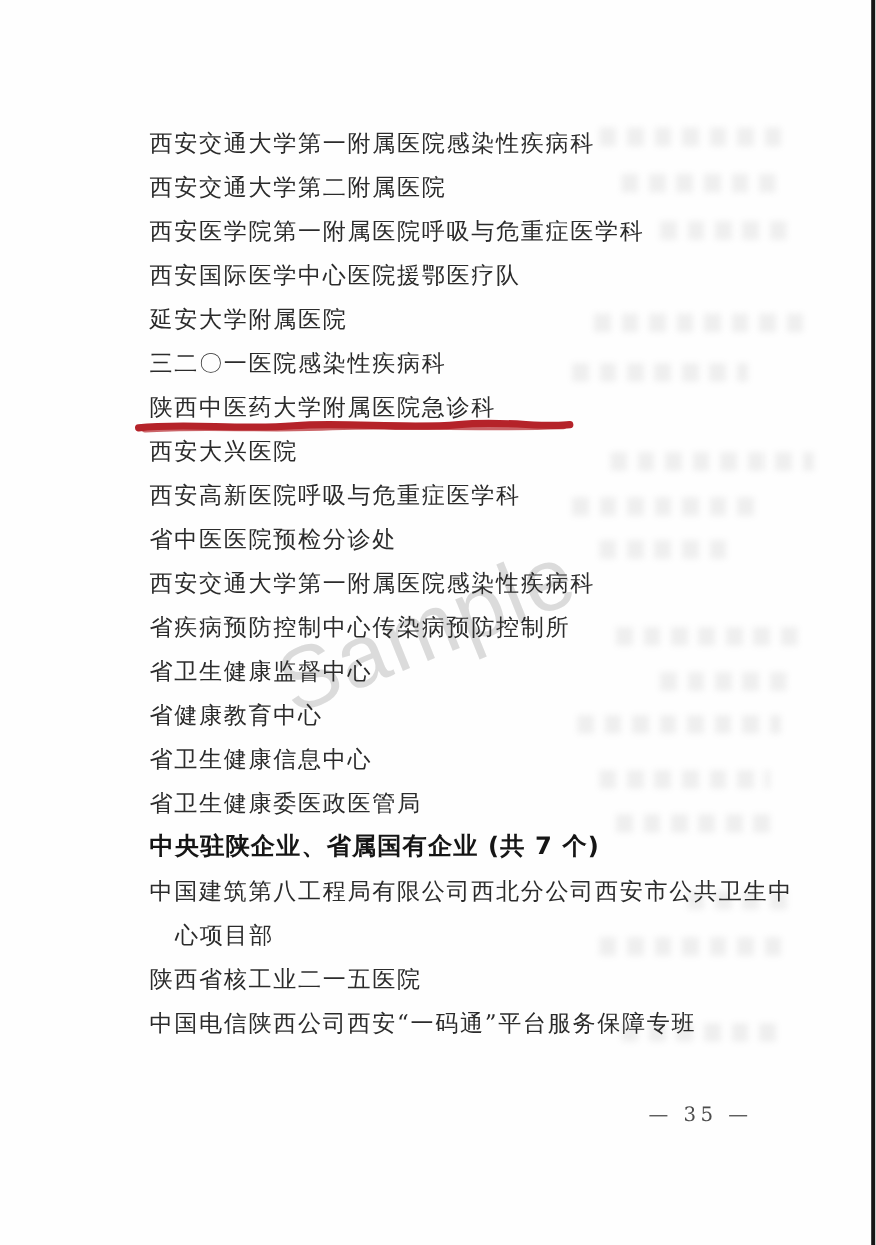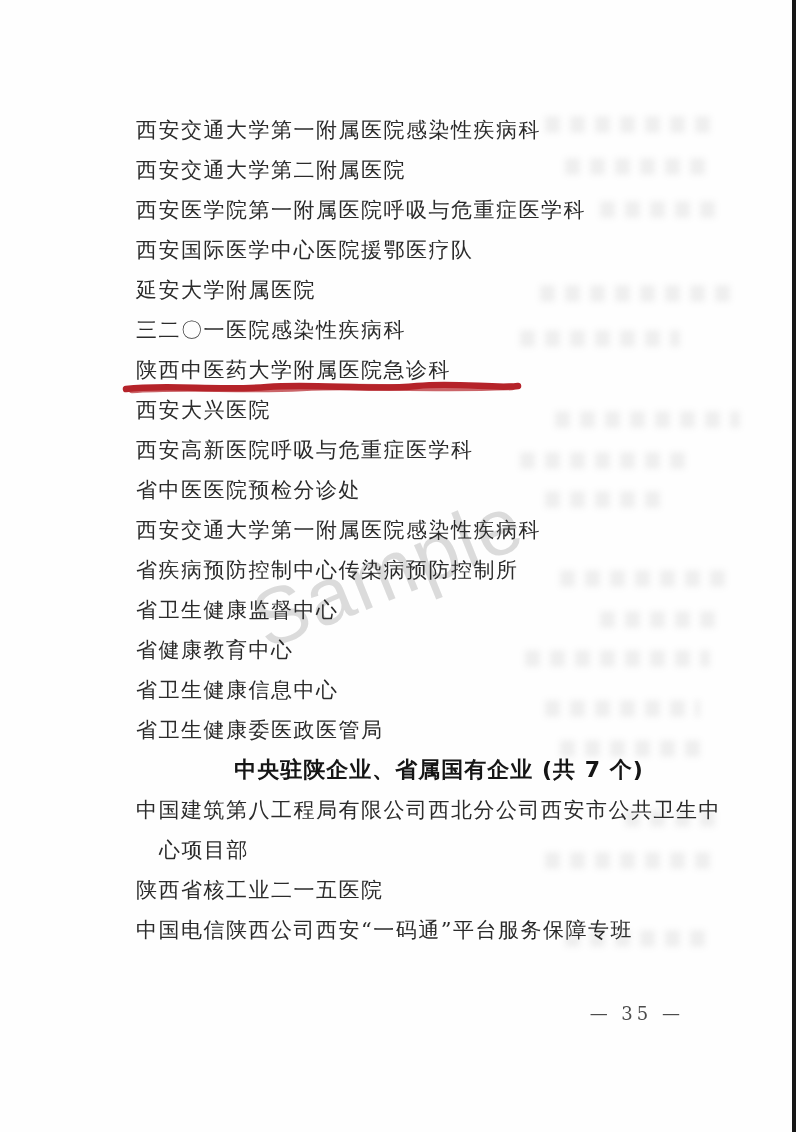--- a/index.html
+++ b/index.html
@@ -52,21 +52,20 @@
     color: var(--text-color, #2b2b2b);
   }
   .row.ent {
     padding-left: 23px;
     text-indent: -23px;
   }
   .row.heading {
     font-weight: 700;
     font-size: 22px;
     letter-spacing: 1px;
-    text-align: center;
     color: #151515;
     font-family: "DejaVu Sans", "Liberation Sans", sans-serif;
   }
 
   
   .red-underline {
     position: absolute;
     left: -14px;
     bottom: -5px;
     width: 400px;

